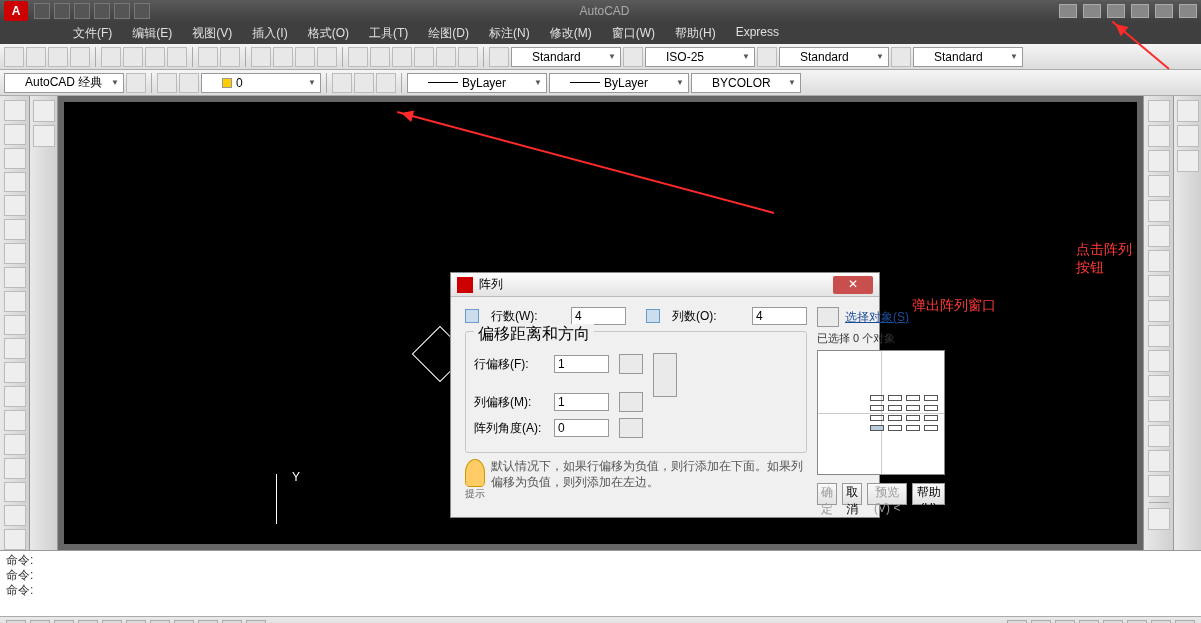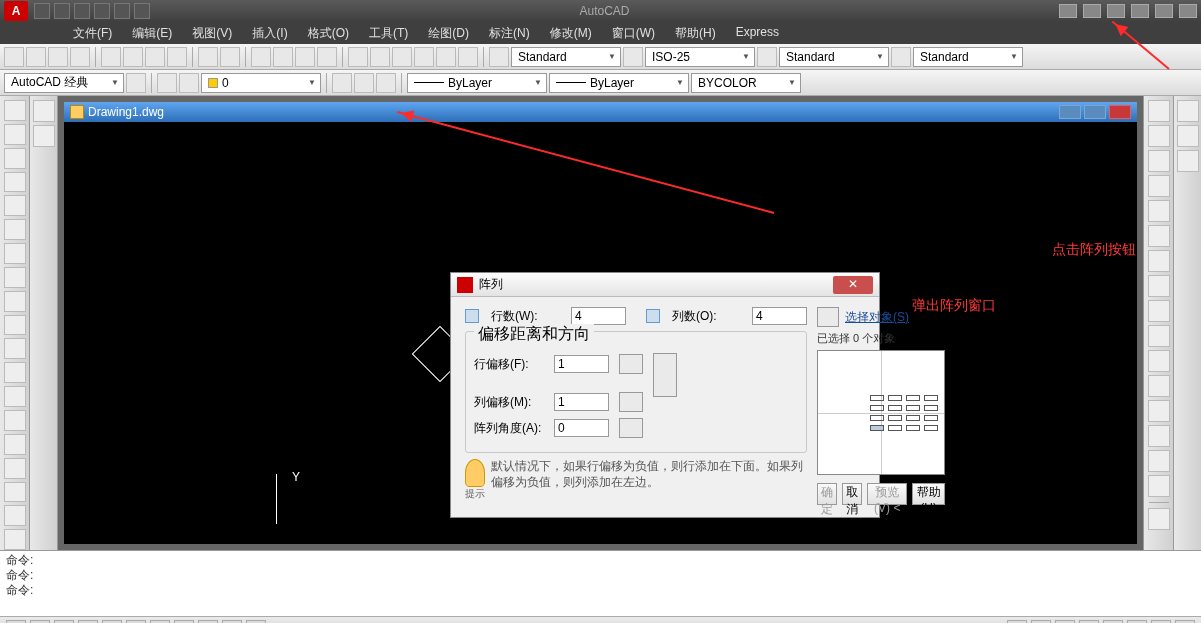--- a/index.html
+++ b/index.html
@@ -16,21 +16,21 @@
 .titlebar .win-controls span { width: 18px; height: 14px; background: #888; border: 1px solid #aaa; }
 
 
 .menubar { height: 22px; background: #3f3f3f; display: flex; align-items: flex-start; padding-left: 63px; }
 .menubar span { color: #e0e0e0; padding: 3px 10px; cursor: pointer; }
 
 
 .toolbar-row { height: 26px; background: linear-gradient(#f5f5f5, #dcdcdc); border-bottom: 1px solid #aaa; display: flex; align-items: center; padding: 0 4px; gap: 2px; }
 .toolbar-row .tb-btn { width: 20px; height: 20px; background: #e8e8e8; border: 1px solid #bbb; }
 .toolbar-row .tb-sep { width: 1px; height: 20px; background: #aaa; margin: 0 3px; }
-.toolbar-row .tb-combo { height: 20px; border: 1px solid #999; background: #fff; padding: 0 18px 0 6px; display: flex; align-items: center; position: relative; min-width: 80px; }
+.toolbar-row .tb-combo { height: 20px; border: 1px solid #999; background: #fff; padding: 0 18px 0 20px; display: flex; align-items: center; position: relative; min-width: 80px; }
 .toolbar-row .tb-combo::after { content: "▼"; position: absolute; right: 4px; font-size: 8px; color: #555; }
 
 
 .main { position: relative; height: 454px; background: #666; display: flex; }
 .left-tools, .right-tools { width: 30px; background: linear-gradient(90deg, #e8e8e8, #d0d0d0); border-right: 1px solid #999; display: flex; flex-direction: column; align-items: center; padding-top: 4px; gap: 3px; }
 .right-tools { border-right: none; border-left: 1px solid #999; }
 .tool-btn { width: 22px; height: 22px; background: #eee; border: 1px solid #bbb; }
 .tool-sep { width: 20px; height: 1px; background: #aaa; margin: 2px 0; }
 .canvas-area { flex: 1; background: #000; position: relative; margin: 6px; }
 
@@ -213,40 +213,29 @@
     <span class="tool-btn"></span>
     <span class="tool-btn"></span>
     <span class="tool-btn"></span>
   </div>
   <div class="left-tools" style="width:28px">
     <span class="tool-btn"></span>
     <span class="tool-btn"></span>
   </div>
 
   <div class="canvas-area">
-    <div class="dwg-titlebar">
-      <div style="display:flex;align-items:center;gap:4px">
-        <span style="width:14px;height:14px;background:#fc6;border:1px solid #b80"></span>
-        <span>Drawing1.dwg</span>
-      </div>
-      <div class="dctl">
-        <span></span>
-        <span></span>
-        <span class="close"></span>
-      </div>
-    </div>
     <div class="shape"></div>
     <div class="ucs">
       <span class="y-label">Y</span>
       <div class="y-line"></div>
     </div>
 
     <div class="anno" style="left:848px; top:195px">弹出阵列窗口</div>
     <div class="arrow-line" style="left:788px; top:205px; width:70px; transform: rotate(180deg)"></div>
-    <div class="anno" style="left:988px; top:139px">点击阵列按钮</div>
+    <div class="anno" style="left:1012px; top:139px">点击阵列按钮</div>
     <div class="arrow-line" style="left:710px; top:110px; width:390px; transform: rotate(195deg)"></div>
     <div class="arrow-line" style="left:1105px; top:-34px; width:74px; transform: rotate(220deg)"></div>
 
     <div class="dialog">
       <div class="dlg-title">
         <span class="dlg-icon"></span>
         <span>阵列</span>
         <span class="dlg-close">✕</span>
       </div>
       <div class="dlg-body">

